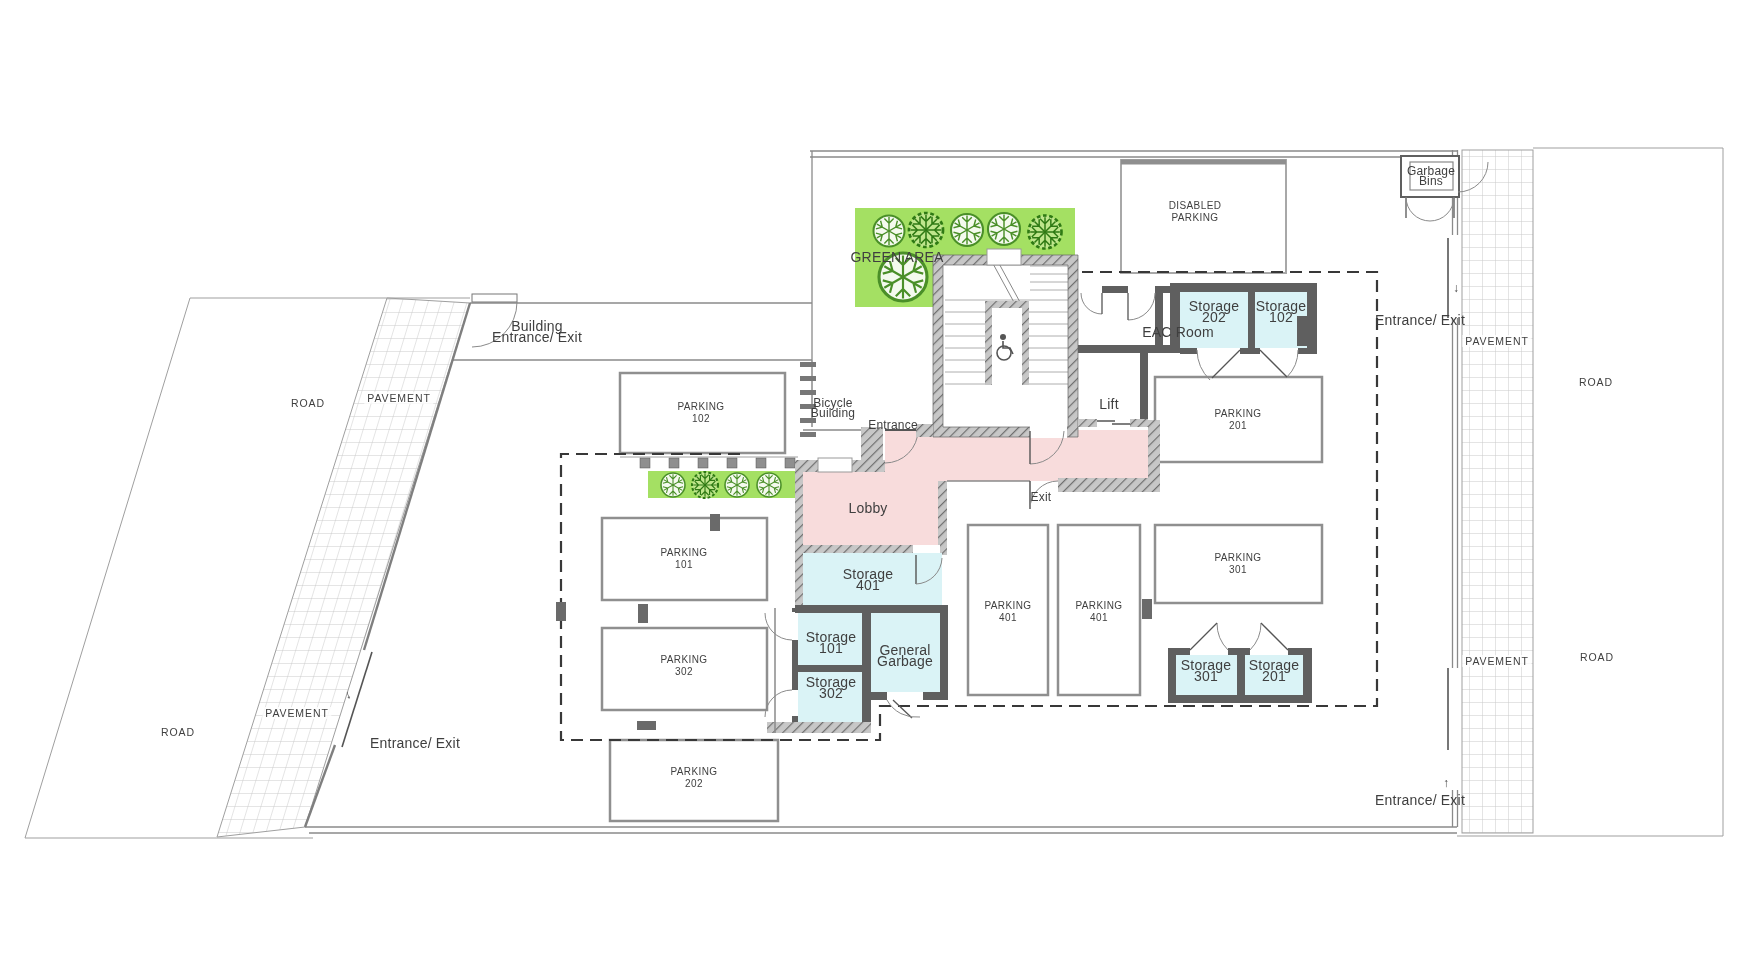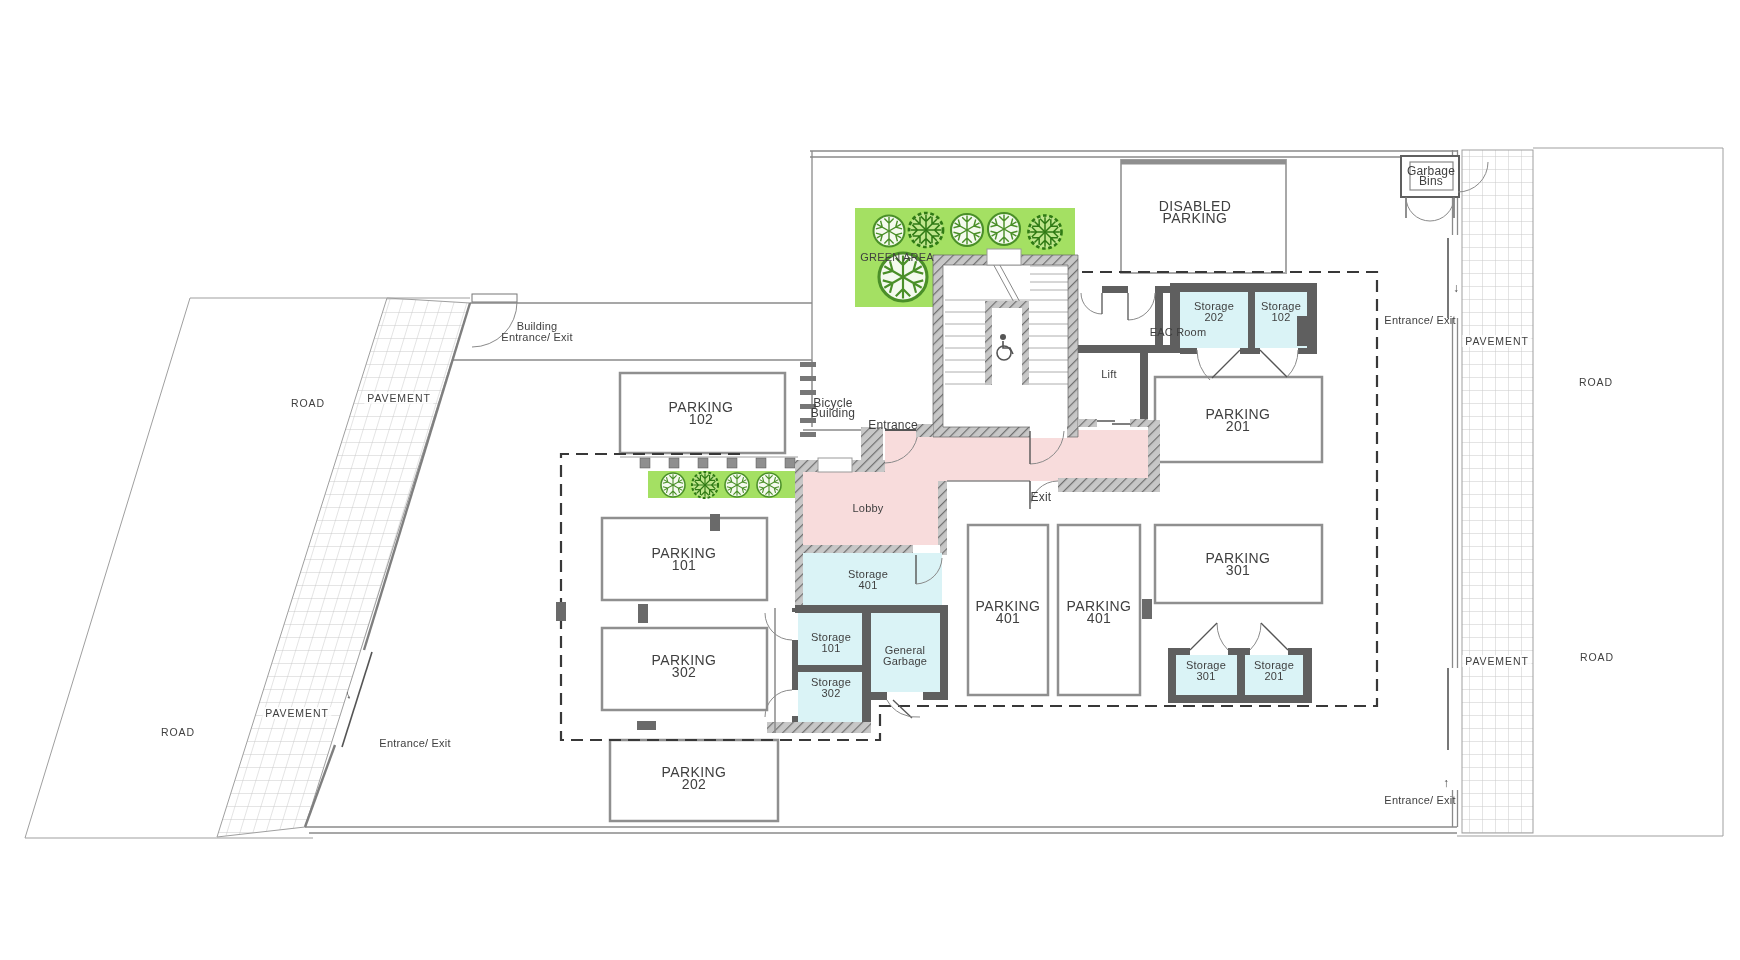--- a/index.html
+++ b/index.html
@@ -9,23 +9,23 @@
     --c-wall:#5f5f5f;
     --c-line:#8f8f8f;
     --c-dash:#383838;
     --c-text:#3f3f3f;
   }
   html,body{margin:0;padding:0;background:#fff;}
   .stage{position:relative;width:1740px;height:960px;background:#fff;overflow:hidden;
          font-family:"Liberation Sans",sans-serif;}
   .stage svg{position:absolute;left:0;top:0;}
   .lb{position:absolute;transform:translate(-50%,-50%);white-space:pre-line;text-align:center;
-      font-size:14px;line-height:12px;color:var(--c-text);letter-spacing:.4px;}
+      font-size:10px;line-height:12px;color:var(--c-text);letter-spacing:.4px;}
   .lb.big{font-size:10.5px;letter-spacing:.9px;}
-  .lb.sm{font-size:11px;line-height:11px;letter-spacing:.2px;}
+  .lb.sm{font-size:14px;line-height:11px;letter-spacing:.2px;}
   .lb.tiny{font-size:12px;line-height:10px;letter-spacing:.2px;}
   .lb.halo{background:rgba(255,255,255,.78);padding:0 3px;}
   .lb.arrow{font-size:12px;letter-spacing:0;}
   .lb.rot{transform:translate(-50%,-50%) rotate(-18deg);}
   .green{fill:var(--c-green);}
   .cyan{fill:var(--c-cyan);}
   .pink{fill:var(--c-pink);}
   .wall{fill:var(--c-wall);}
 </style>
 </head>
@@ -347,21 +347,21 @@
 <div class="lb big" style="left:1596px;top:382px">ROAD</div>
 <div class="lb big halo" style="left:1497px;top:661px">PAVEMENT</div>
 <div class="lb big" style="left:1597px;top:657px">ROAD</div>
 <div class="lb sm" style="left:1420px;top:800px">Entrance/ Exit</div>
 <div class="lb sm arrow" style="left:1446px;top:783px">↑</div>
 <div class="lb sm" style="left:1214px;top:312px">Storage
 202</div>
 <div class="lb sm" style="left:1281px;top:312px">Storage
 102</div>
 <div class="lb sm" style="left:1178px;top:332px">EAC Room</div>
-<div class="lb sm" style="left:1109px;top:374px">Lift</div>
+<div class="lb sm" style="left:1109px;top:404px">Lift</div>
 <div class="lb" style="left:1238px;top:420px">PARKING
 201</div>
 <div class="lb" style="left:1238px;top:564px">PARKING
 301</div>
 <div class="lb sm" style="left:1206px;top:671px">Storage
 301</div>
 <div class="lb sm" style="left:1274px;top:671px">Storage
 201</div>
 <div class="lb" style="left:1008px;top:612px">PARKING
 401</div>

